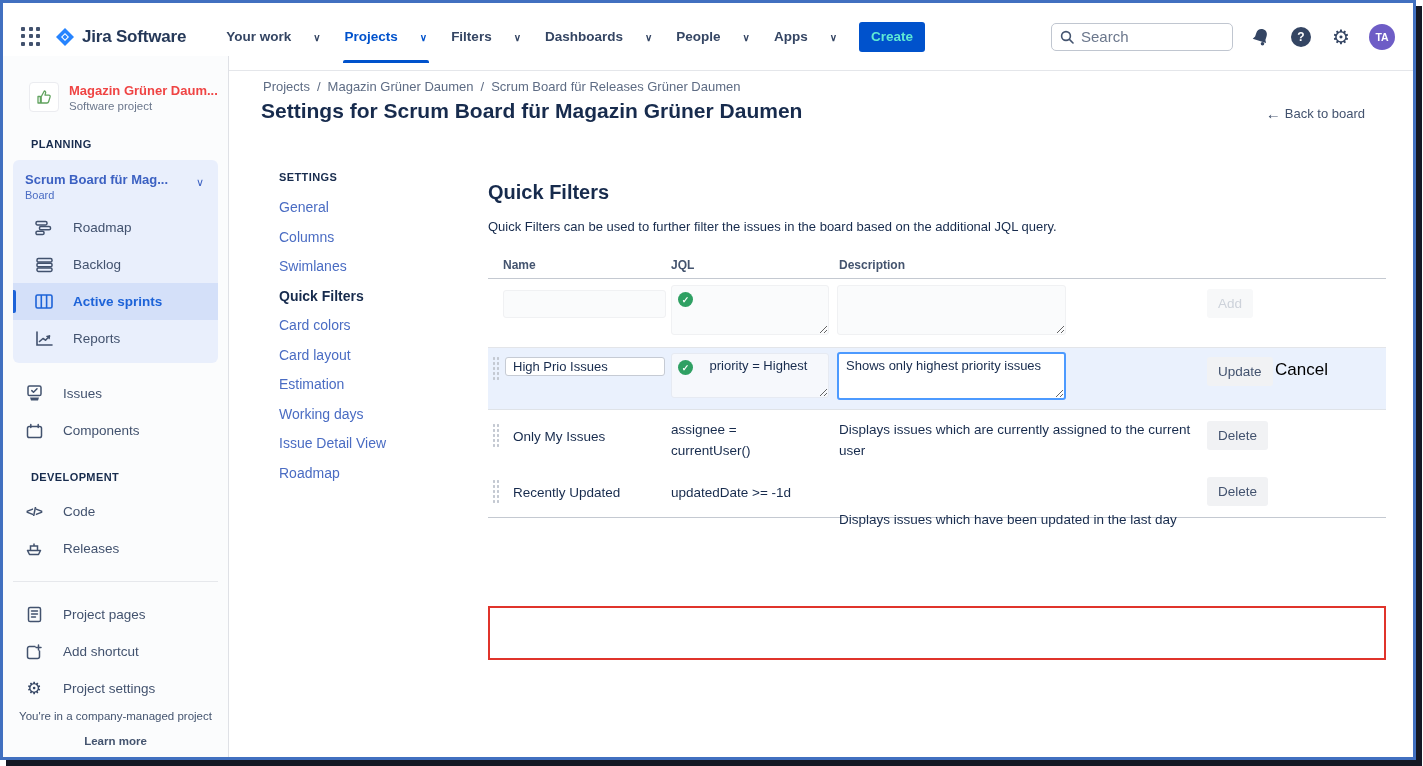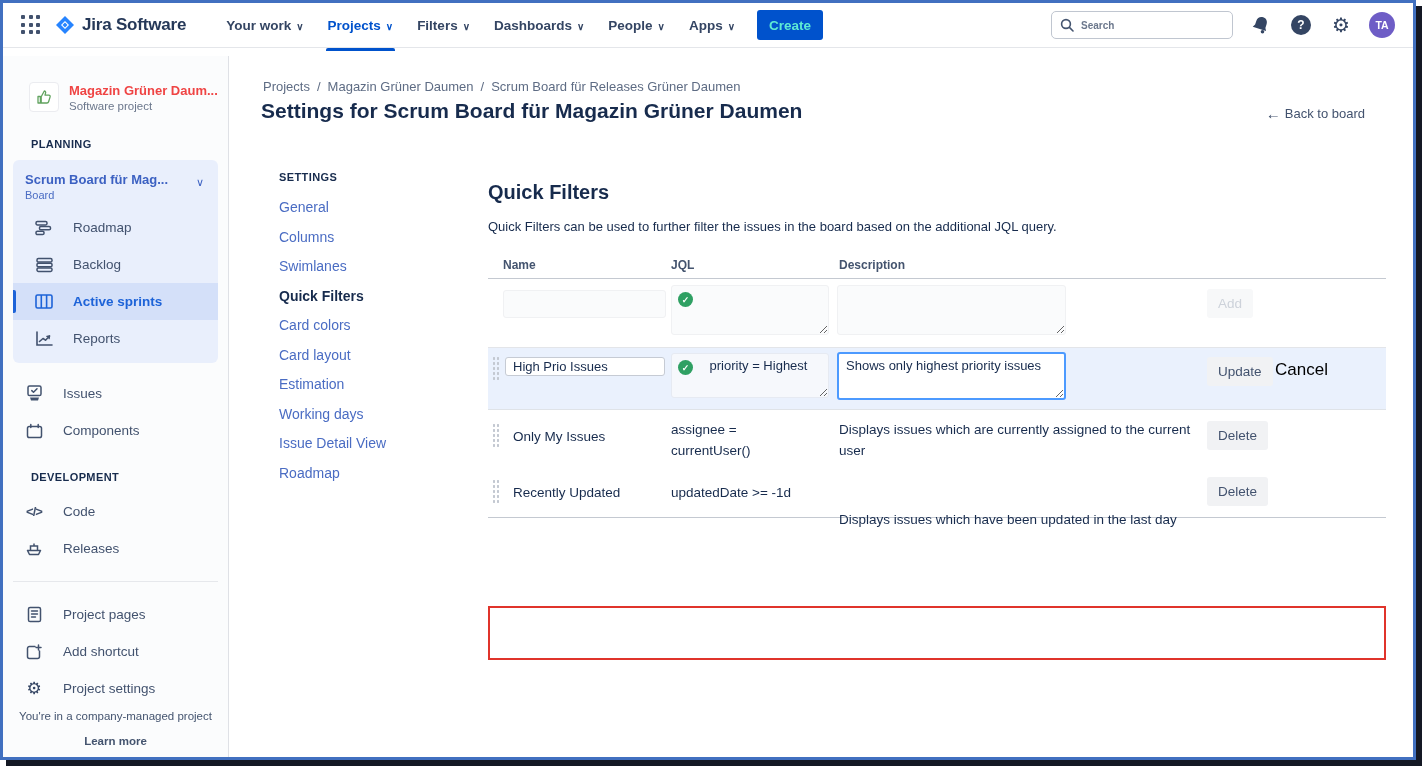--- a/index.html
+++ b/index.html
@@ -3,42 +3,42 @@
 <meta charset="utf-8">
 <style>
   * { margin:0; padding:0; box-sizing:border-box; }
   html,body { width:1423px; height:766px; overflow:hidden; background:#fff;
               font-family:"Liberation Sans", sans-serif; }
   .frame { position:absolute; left:0; top:0; width:1416px; height:760px;
            border:3px solid #4170c0; background:#fff; overflow:hidden;
            box-shadow:6px 6px 0 #141824; }
 
   
-  .topnav { position:absolute; left:0; top:0; right:0; height:45px; background:#fff;
+  .topnav { position:absolute; left:0; top:0; right:0; height:68px; background:#fff;
             border-bottom:1px solid #e4e6ea; display:flex; align-items:center; padding:5px 18px; }
   .grid-icon { width:20px; height:20px; display:grid; grid-template-columns:repeat(3,1fr);
                gap:2.5px; margin-right:14px; cursor:pointer; }
   .grid-icon i { width:4px; height:4px; border-radius:1px; background:#42526e; }
   .logo { display:flex; align-items:center; gap:7px; margin-right:28px; cursor:pointer; }
   .logo .diamond { width:20px; height:20px; }
   .logo .name { font-size:17px; font-weight:bold; color:#253858; letter-spacing:-0.2px; }
-  .nav-item { position:relative; display:flex; align-items:center; gap:5px; height:52px;
+  .nav-item { position:relative; display:flex; align-items:center; gap:22px; height:52px;
               padding:0 12px; font-size:13.5px; font-weight:600; color:#344563; cursor:pointer; }
   .nav-item .chev { font-size:10px; color:#344563; transform:translateY(1px); }
   .nav-item.active { color:#0052cc; }
   .nav-item.active .chev { color:#0052cc; }
   .nav-item.active::after { content:""; position:absolute; left:10px; right:10px; bottom:0;
               height:3px; background:#0052cc; border-radius:2px 2px 0 0; }
   .create-btn { margin-left:10px; background:#0052cc; color:#5eead4; font-size:13.5px; font-weight:600;
               border:none; border-radius:3px; height:30px; padding:0 12px; cursor:pointer; }
   .topnav-right { margin-left:auto; display:flex; align-items:center; gap:16px; }
   .searchbox { display:flex; align-items:center; gap:7px; width:182px; height:28px;
               border:1.5px solid #c0c6d0; border-radius:5px; padding:0 8px; background:#fff; }
-  .searchbox input { border:none; outline:none; font-size:10px; color:#42526e; width:130px;
-              background:transparent; font-family:"Liberation Sans",sans-serif;font-weight:bold; }
+  .searchbox input { border:none; outline:none; font-size:15px; color:#42526e; width:130px;
+              background:transparent; font-family:"Liberation Sans",sans-serif; }
   .searchbox input::placeholder { color:#6b778c; }
   .round-icn { width:24px; height:24px; display:flex; align-items:center; justify-content:center; cursor:pointer; }
   .help-circ { width:20px; height:20px; border-radius:50%; background:#344563; color:#fff;
                font-size:12px; font-weight:bold; display:flex; align-items:center; justify-content:center; }
   .gear-glyph { font-size:20px; color:#344563; line-height:1; }
   .avatar { width:26px; height:26px; border-radius:50%; background:#6e5dc6; color:#fff;
             font-size:10.5px; font-weight:bold; display:flex; align-items:center; justify-content:center; cursor:pointer; }
 
   
   .sidebar { position:absolute; left:0; top:53px; bottom:0; width:226px; background:#fbfcfd;

